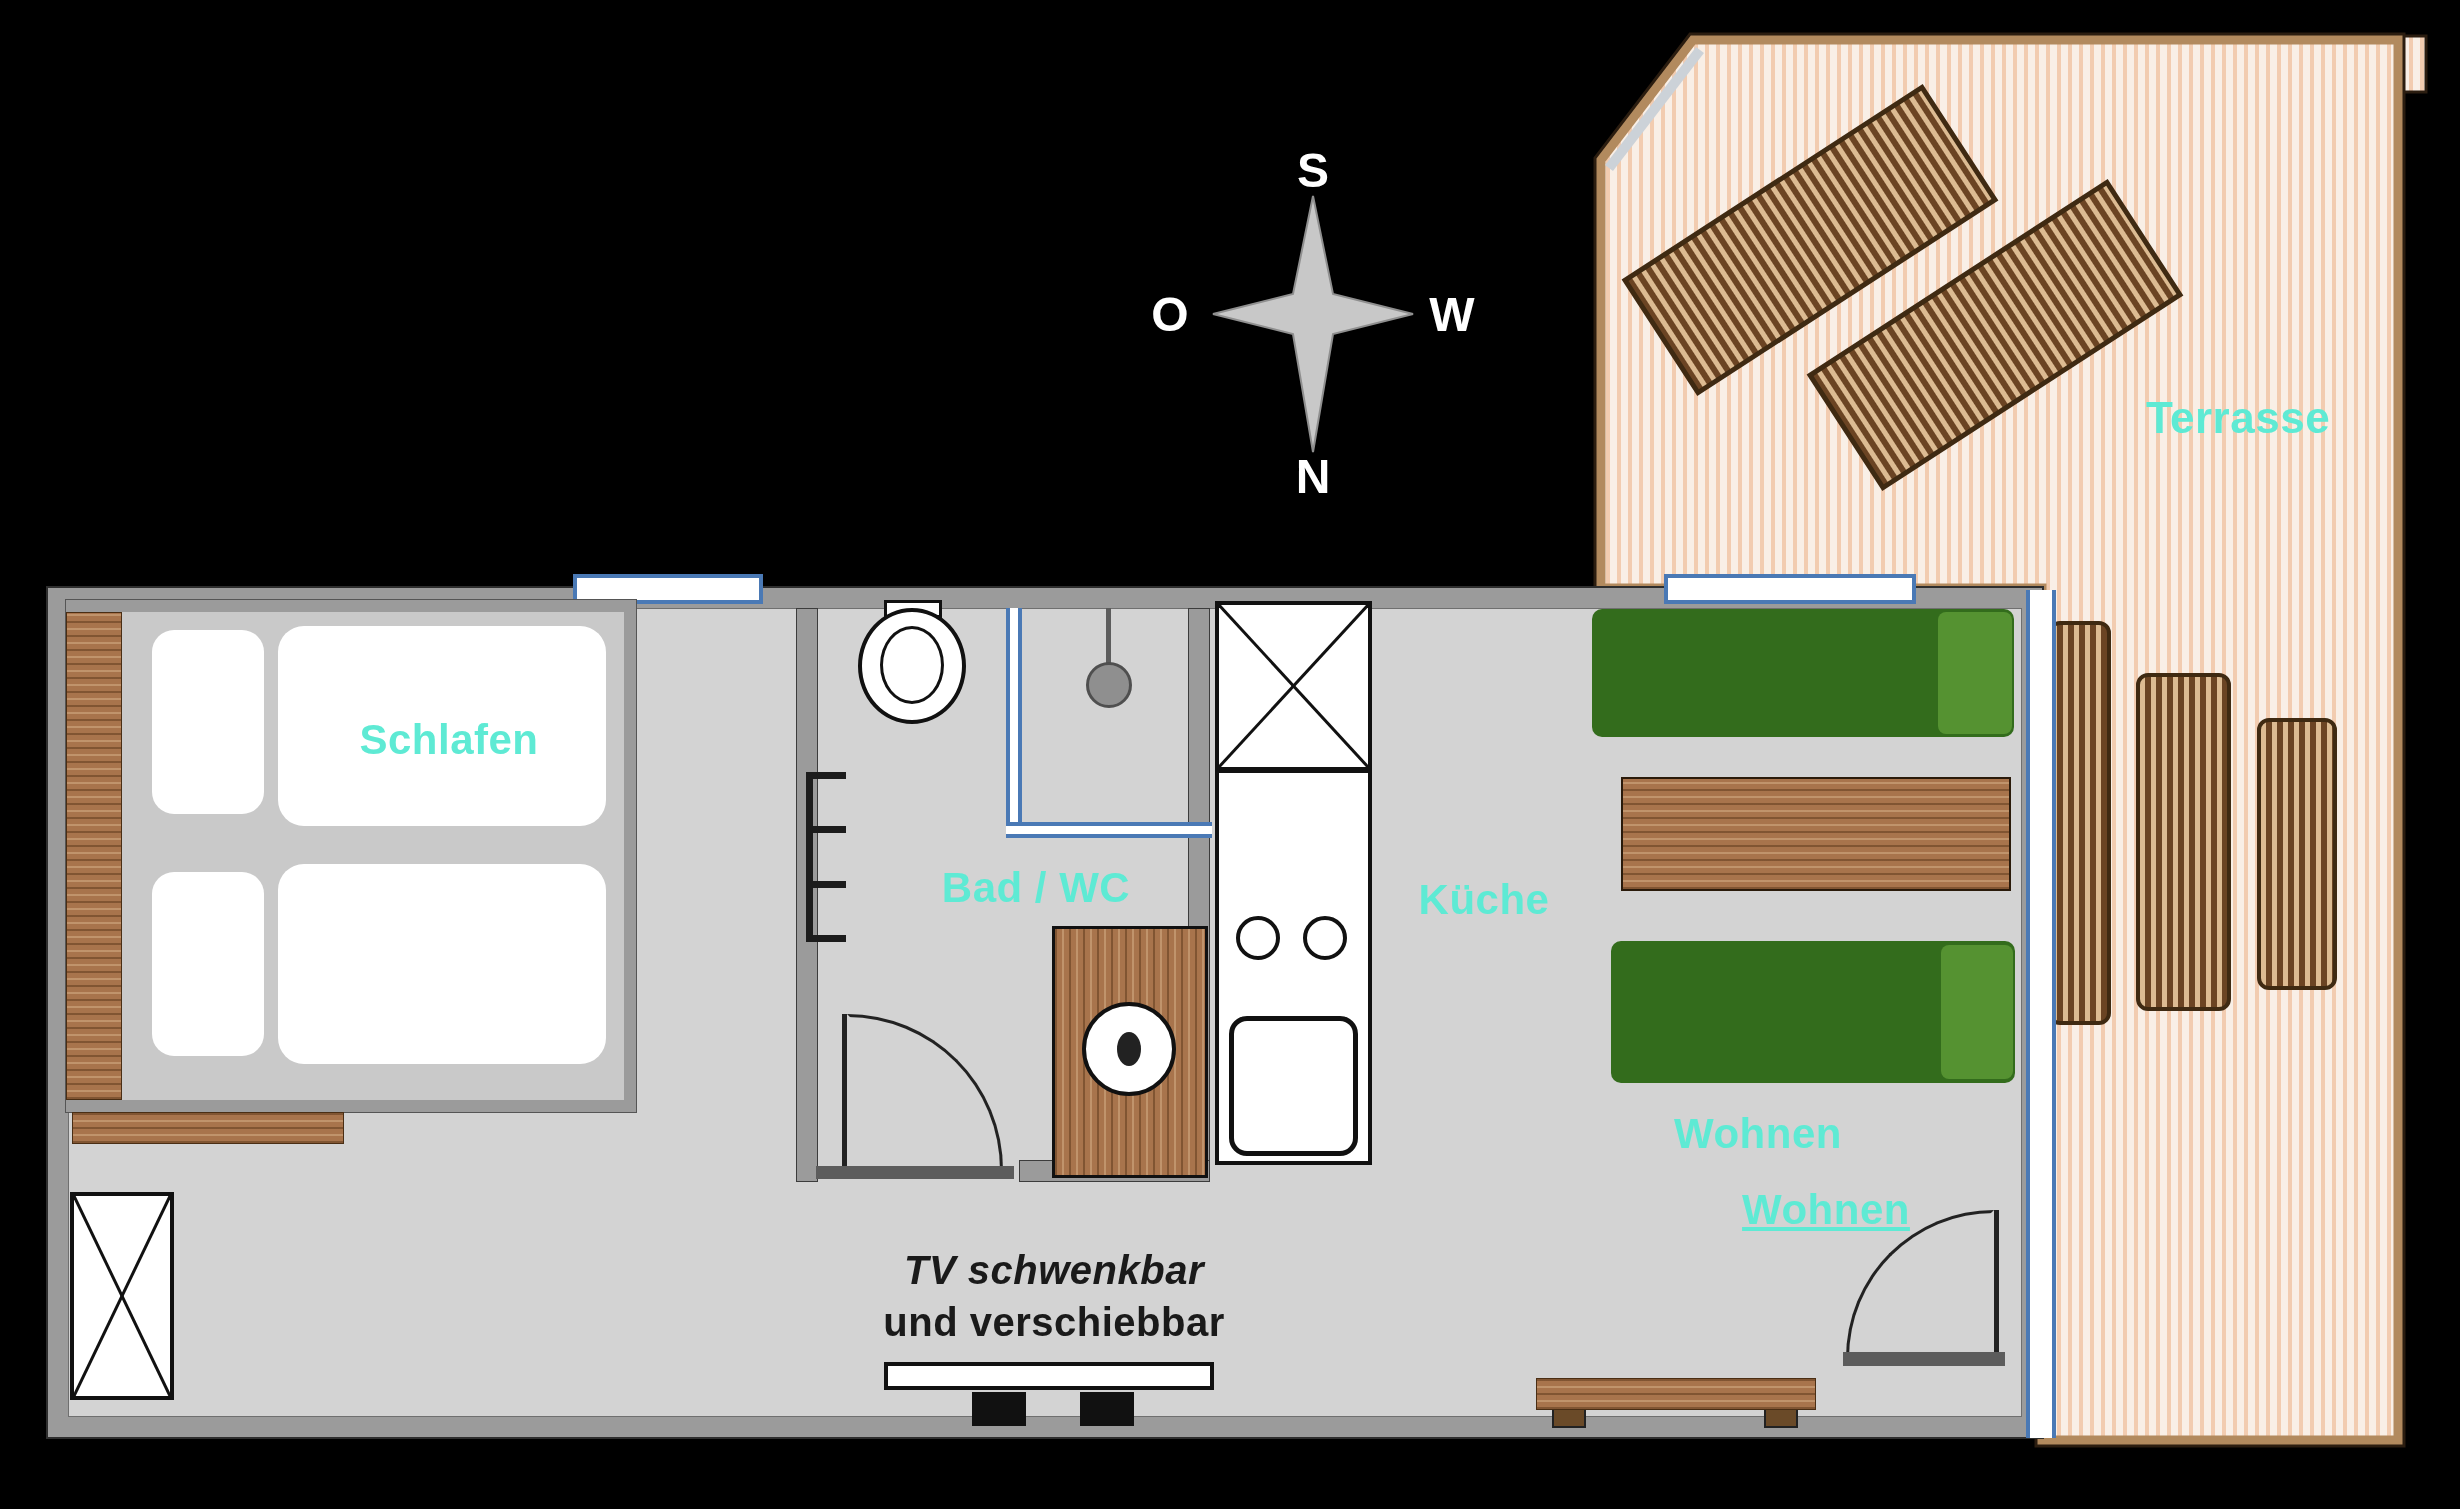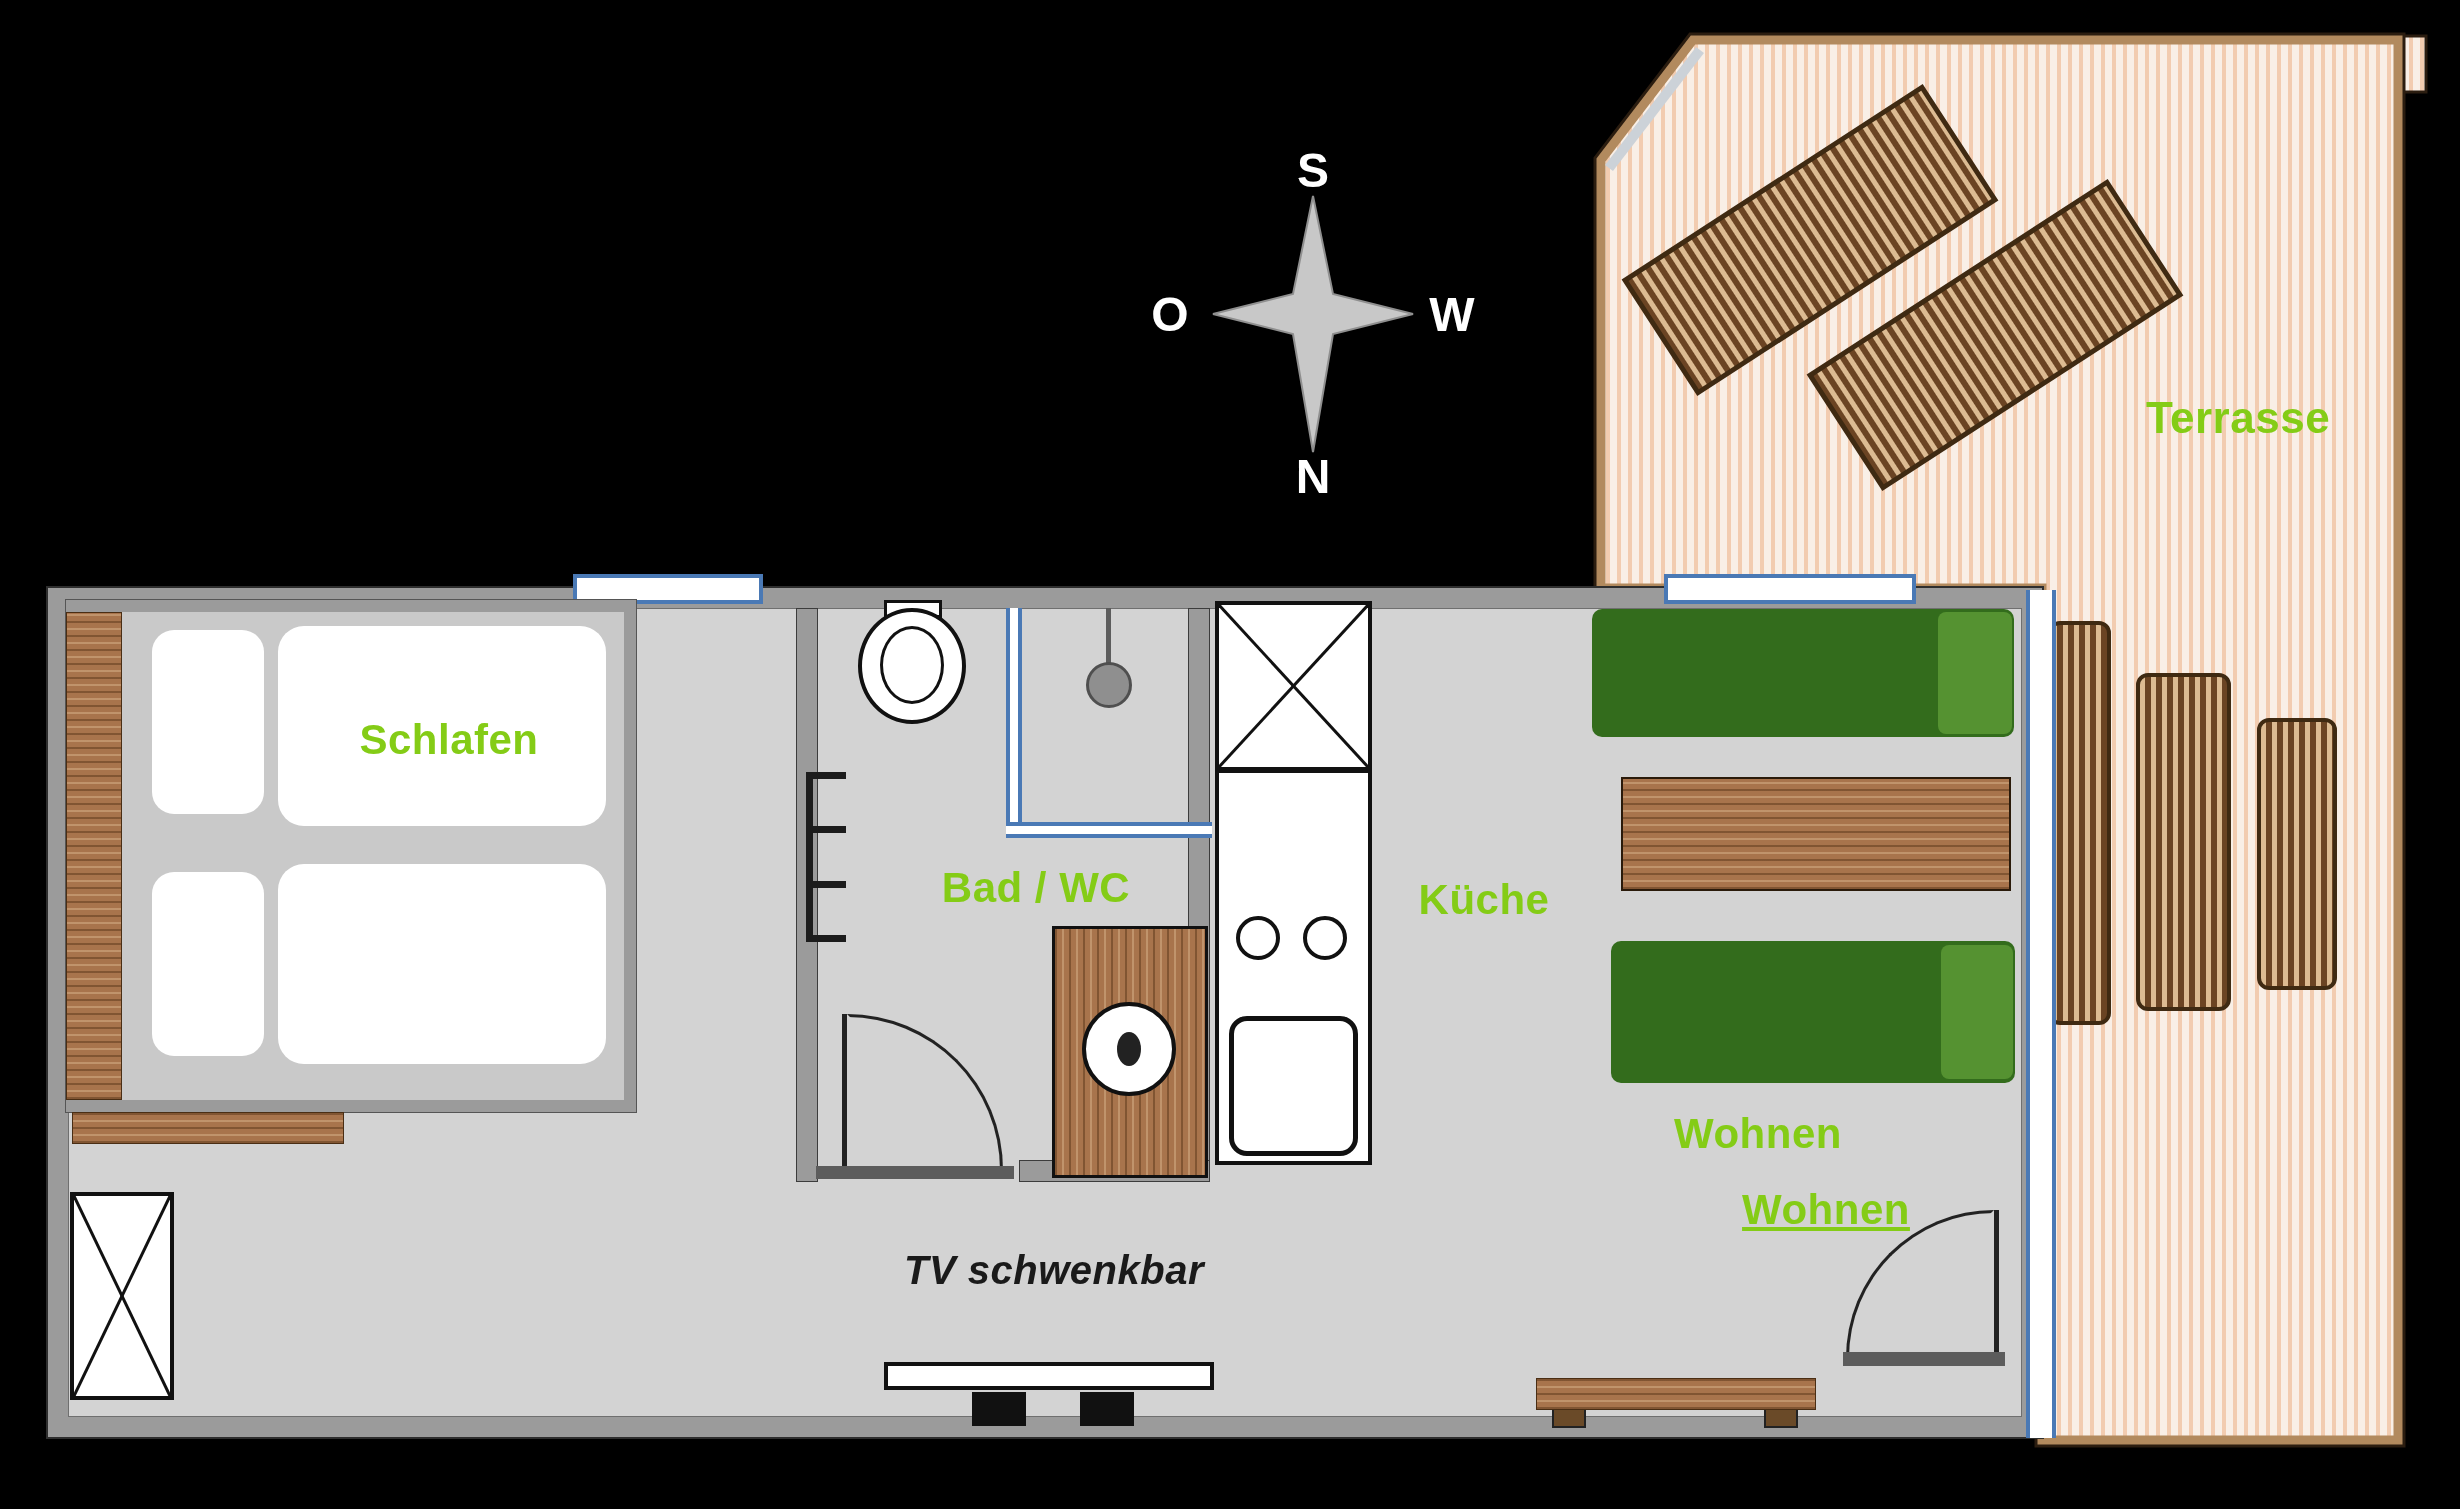--- a/index.html
+++ b/index.html
@@ -93,21 +93,21 @@
   .out-bench-bar{left:1536px;top:1378px;width:280px;height:32px;}
 
   
   .tv-bar{left:884px;top:1362px;width:330px;height:28px;background:#fff;border:4px solid #111;}
   .tv-foot{width:54px;height:34px;background:#111;}
   .tv-foot1{left:972px;top:1392px;}
   .tv-foot2{left:1080px;top:1392px;}
 
   
   .room-label{position:absolute;transform:translate(-50%,-50%);font-weight:bold;font-size:42px;
-    color:#84cc16;white-space:nowrap;letter-spacing:.5px;}
+    color:#5eead4;white-space:nowrap;letter-spacing:.5px;}
   .lbl-schlafen{left:449px;top:740px;}
   .lbl-bad{left:1036px;top:888px;}
   .lbl-kueche{left:1484px;top:900px;}
   .lbl-essen{left:1758px;top:1134px;}
   .lbl-wohnen{left:1826px;top:1210px;text-decoration:underline;}
   .lbl-terrasse{left:2238px;top:418px;font-size:44px;}
   .lbl-tv1{left:1054px;top:1270px;font-size:40px;color:#1a1a1a;font-style:italic;}
   .lbl-tv2{left:1054px;top:1322px;font-size:40px;color:#1a1a1a;}
   .compass-letter{position:absolute;transform:translate(-50%,-50%);color:#fff;font-weight:bold;font-size:48px;}
   .cl-s{left:1313px;top:170px;}
@@ -228,14 +228,15 @@
   <div class="abs tv-foot tv-foot1"></div>
   <div class="abs tv-foot tv-foot2"></div>
 
   <div class="room-label lbl-schlafen">Schlafen</div>
   <div class="room-label lbl-bad">Bad / WC</div>
   <div class="room-label lbl-kueche">Küche</div>
   <div class="room-label lbl-essen">Wohnen</div>
   <div class="room-label lbl-wohnen">Wohnen</div>
   <div class="room-label lbl-terrasse">Terrasse</div>
   <div class="room-label lbl-tv1">TV schwenkbar</div>
+  <div class="room-label lbl-tv2">und verschiebbar</div>
 
 </div>
 
 </body></html>

